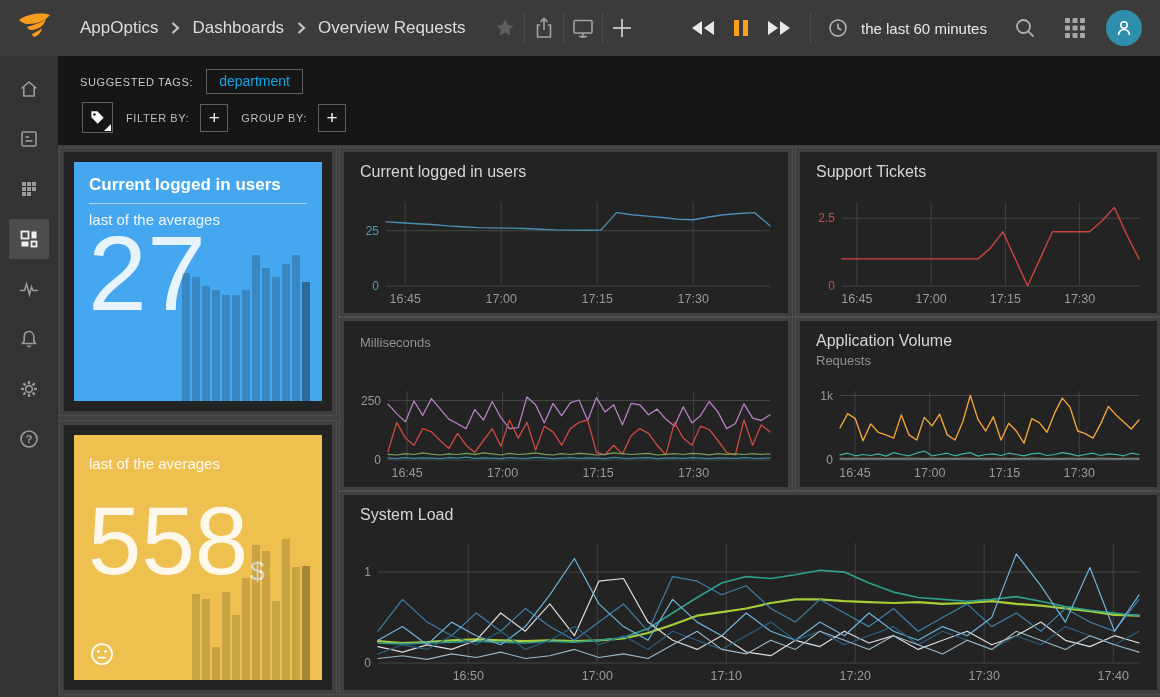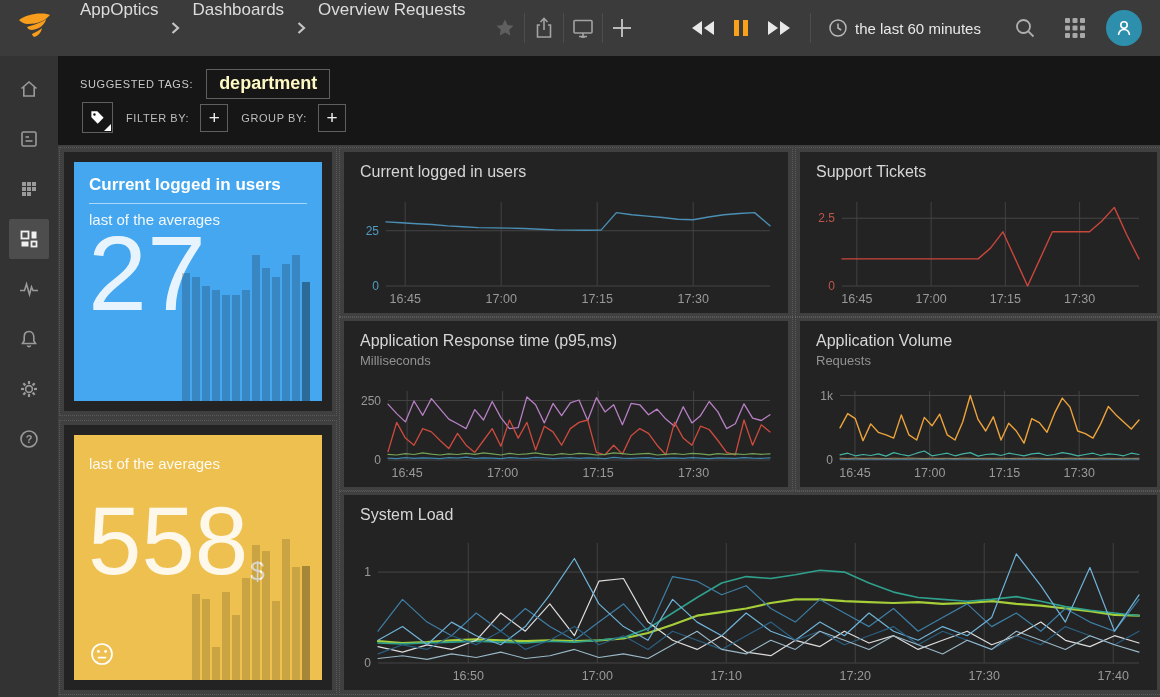--- a/index.html
+++ b/index.html
@@ -3,41 +3,41 @@
 <meta charset="utf-8">
 <style>
   * { box-sizing: border-box; margin: 0; padding: 0; }
   html,body { width:1160px; height:697px; overflow:hidden; background:#1a1a1a;
     font-family:"Liberation Sans","DejaVu Sans",sans-serif; }
   .app { position:relative; width:1160px; height:697px; }
 
   
   .topbar { position:absolute; left:0; top:0; width:1160px; height:56px; background:#3b3b3b; z-index:5; }
   .logo { position:absolute; left:11px; top:4px; width:48px; height:48px; display:flex; align-items:center; justify-content:center; cursor:pointer; }
-  .crumbs { position:absolute; left:80px; top:0; height:56px; display:flex; gap:11px; }
+  .crumbs { position:absolute; left:80px; top:0; height:56px; display:flex; align-items:center; gap:11px; }
   .crumb { color:#dcdcdc; font-size:17px; cursor:pointer; }
   .crumb-sep { display:flex; align-items:center; }
   .tbicons { position:absolute; top:0; height:56px; display:flex; align-items:center; }
   .tbtn { width:38px; height:56px; display:flex; align-items:center; justify-content:center; cursor:pointer; }
   .vsep { width:1px; height:30px; background:#4d4d4d; }
-  .timerange { position:absolute; left:828px; top:0; height:56px; display:flex; align-items:center; gap:7px; cursor:pointer;text-align:right; }
+  .timerange { position:absolute; left:828px; top:0; height:56px; display:flex; align-items:center; gap:13px; cursor:pointer;text-align:right; }
   .timerange span { color:#e8e8e8; font-size:15px; }
   .avatar { position:absolute; left:1106px; top:10px; width:36px; height:36px; border-radius:50%; background:#2e8fad; display:flex; align-items:center; justify-content:center; cursor:pointer; }
 
   
   .sidebar { position:absolute; left:0; top:56px; width:58px; height:641px; background:#333333; padding-top:8px; }
   .side-item { width:58px; height:50px; display:flex; align-items:center; justify-content:center; cursor:pointer; }
   .side-item .hl { width:40px; height:40px; display:flex; align-items:center; justify-content:center; border-radius:2px; }
   .side-item.active .hl { background:#4d4d4d; }
 
   
   .filterbar { position:absolute; left:58px; top:56px; width:1102px; height:89px; background:#161616; }
   .ftrow1 { position:absolute; left:22px; top:13px; display:flex; align-items:center; gap:13px; }
   .ftlabel { color:#c9c9c9; font-size:11px; letter-spacing:0.6px; }
-  .tagbtn { border:1px solid #5f5f5f; color:#fef9c3; font-size:18px; font-weight:bold; padding:3px 12px 4px; background:transparent; cursor:pointer; }
+  .tagbtn { border:1px solid #5f5f5f; color:#0ea5e9; font-size:14px; font-weight:normal; padding:3px 12px 4px; background:transparent; cursor:pointer; }
   .ftrow2 { position:absolute; left:24px; top:46px; display:flex; align-items:center; }
   .tagiconbtn { position:relative; width:31px; height:31px; border:1px solid #5f5f5f; display:flex; align-items:center; justify-content:center; cursor:pointer; }
   .tagiconbtn::after { content:""; position:absolute; right:1px; bottom:1px; border-style:solid; border-width:0 0 7px 7px; border-color:transparent transparent #ffffff transparent; }
   .plusbtn { width:28px; height:28px; border:1px solid #5f5f5f; color:#eeeeee; font-size:19px; line-height:24px; text-align:center; background:transparent; cursor:pointer; }
   .ftlabel2 { color:#bdbdbd; font-size:11px; letter-spacing:0.6px; margin:0 11px 0 13px; }
 
   
   .dash { position:absolute; left:58px; top:145px; width:1102px; height:552px; background:#404040; }
   .card { position:absolute; background:#232323; outline:1px dotted rgba(255,255,255,0.13); outline-offset:4px; }
   .panel { padding:10px; }
@@ -382,21 +382,20 @@
             <text x="31" y="28.258064516129036" text-anchor="end" fill="#c0544c" font-size="12" font-family="Liberation Sans, sans-serif">2.5</text>
             <line x1="38" y1="92" x2="335" y2="92" stroke="#454545" stroke-width="1"></line>
             <text x="31" y="96" text-anchor="end" fill="#c0544c" font-size="12" font-family="Liberation Sans, sans-serif">0</text>
             <polyline points="38.0,64.9 50.4,64.9 62.8,64.9 75.1,64.9 87.5,64.9 99.9,64.9 112.3,64.9 124.6,64.9 137.0,64.9 149.4,64.9 161.8,64.9 174.1,64.9 186.5,54.1 198.9,37.8 211.3,64.9 223.6,92.0 236.0,64.9 248.4,37.8 260.8,37.8 273.1,37.8 285.5,37.8 297.9,27.0 310.3,13.4 322.6,40.5 335.0,64.9" fill="none" stroke="#c9463d" stroke-width="1.4" stroke-linejoin="round" stroke-linecap="round"></polyline>
           </svg>
         </div>
     </div>
 
     <div class="card" style="left:286px; top:176px; width:444px; height:166px;">
       <div class="chart-head">
-        <div class="chart-title">Application Response time (p95,ms)</div>
         <div class="chart-sub">Milliseconds</div>
       </div>
       <div class="plot" style="top:62px;">
           <svg viewBox="0 0 434 101">
             <line x1="59.1" y1="8" x2="59.1" y2="77" stroke="#424242" stroke-width="1"></line>
             <text x="59.1" y="94" text-anchor="middle" fill="#999999" font-size="12.5" font-family="Liberation Sans, sans-serif">16:45</text>
             <line x1="154.6" y1="8" x2="154.6" y2="77" stroke="#424242" stroke-width="1"></line>
             <text x="154.6" y="94" text-anchor="middle" fill="#999999" font-size="12.5" font-family="Liberation Sans, sans-serif">17:00</text>
             <line x1="250.1" y1="8" x2="250.1" y2="77" stroke="#424242" stroke-width="1"></line>
             <text x="250.1" y="94" text-anchor="middle" fill="#999999" font-size="12.5" font-family="Liberation Sans, sans-serif">17:15</text>

